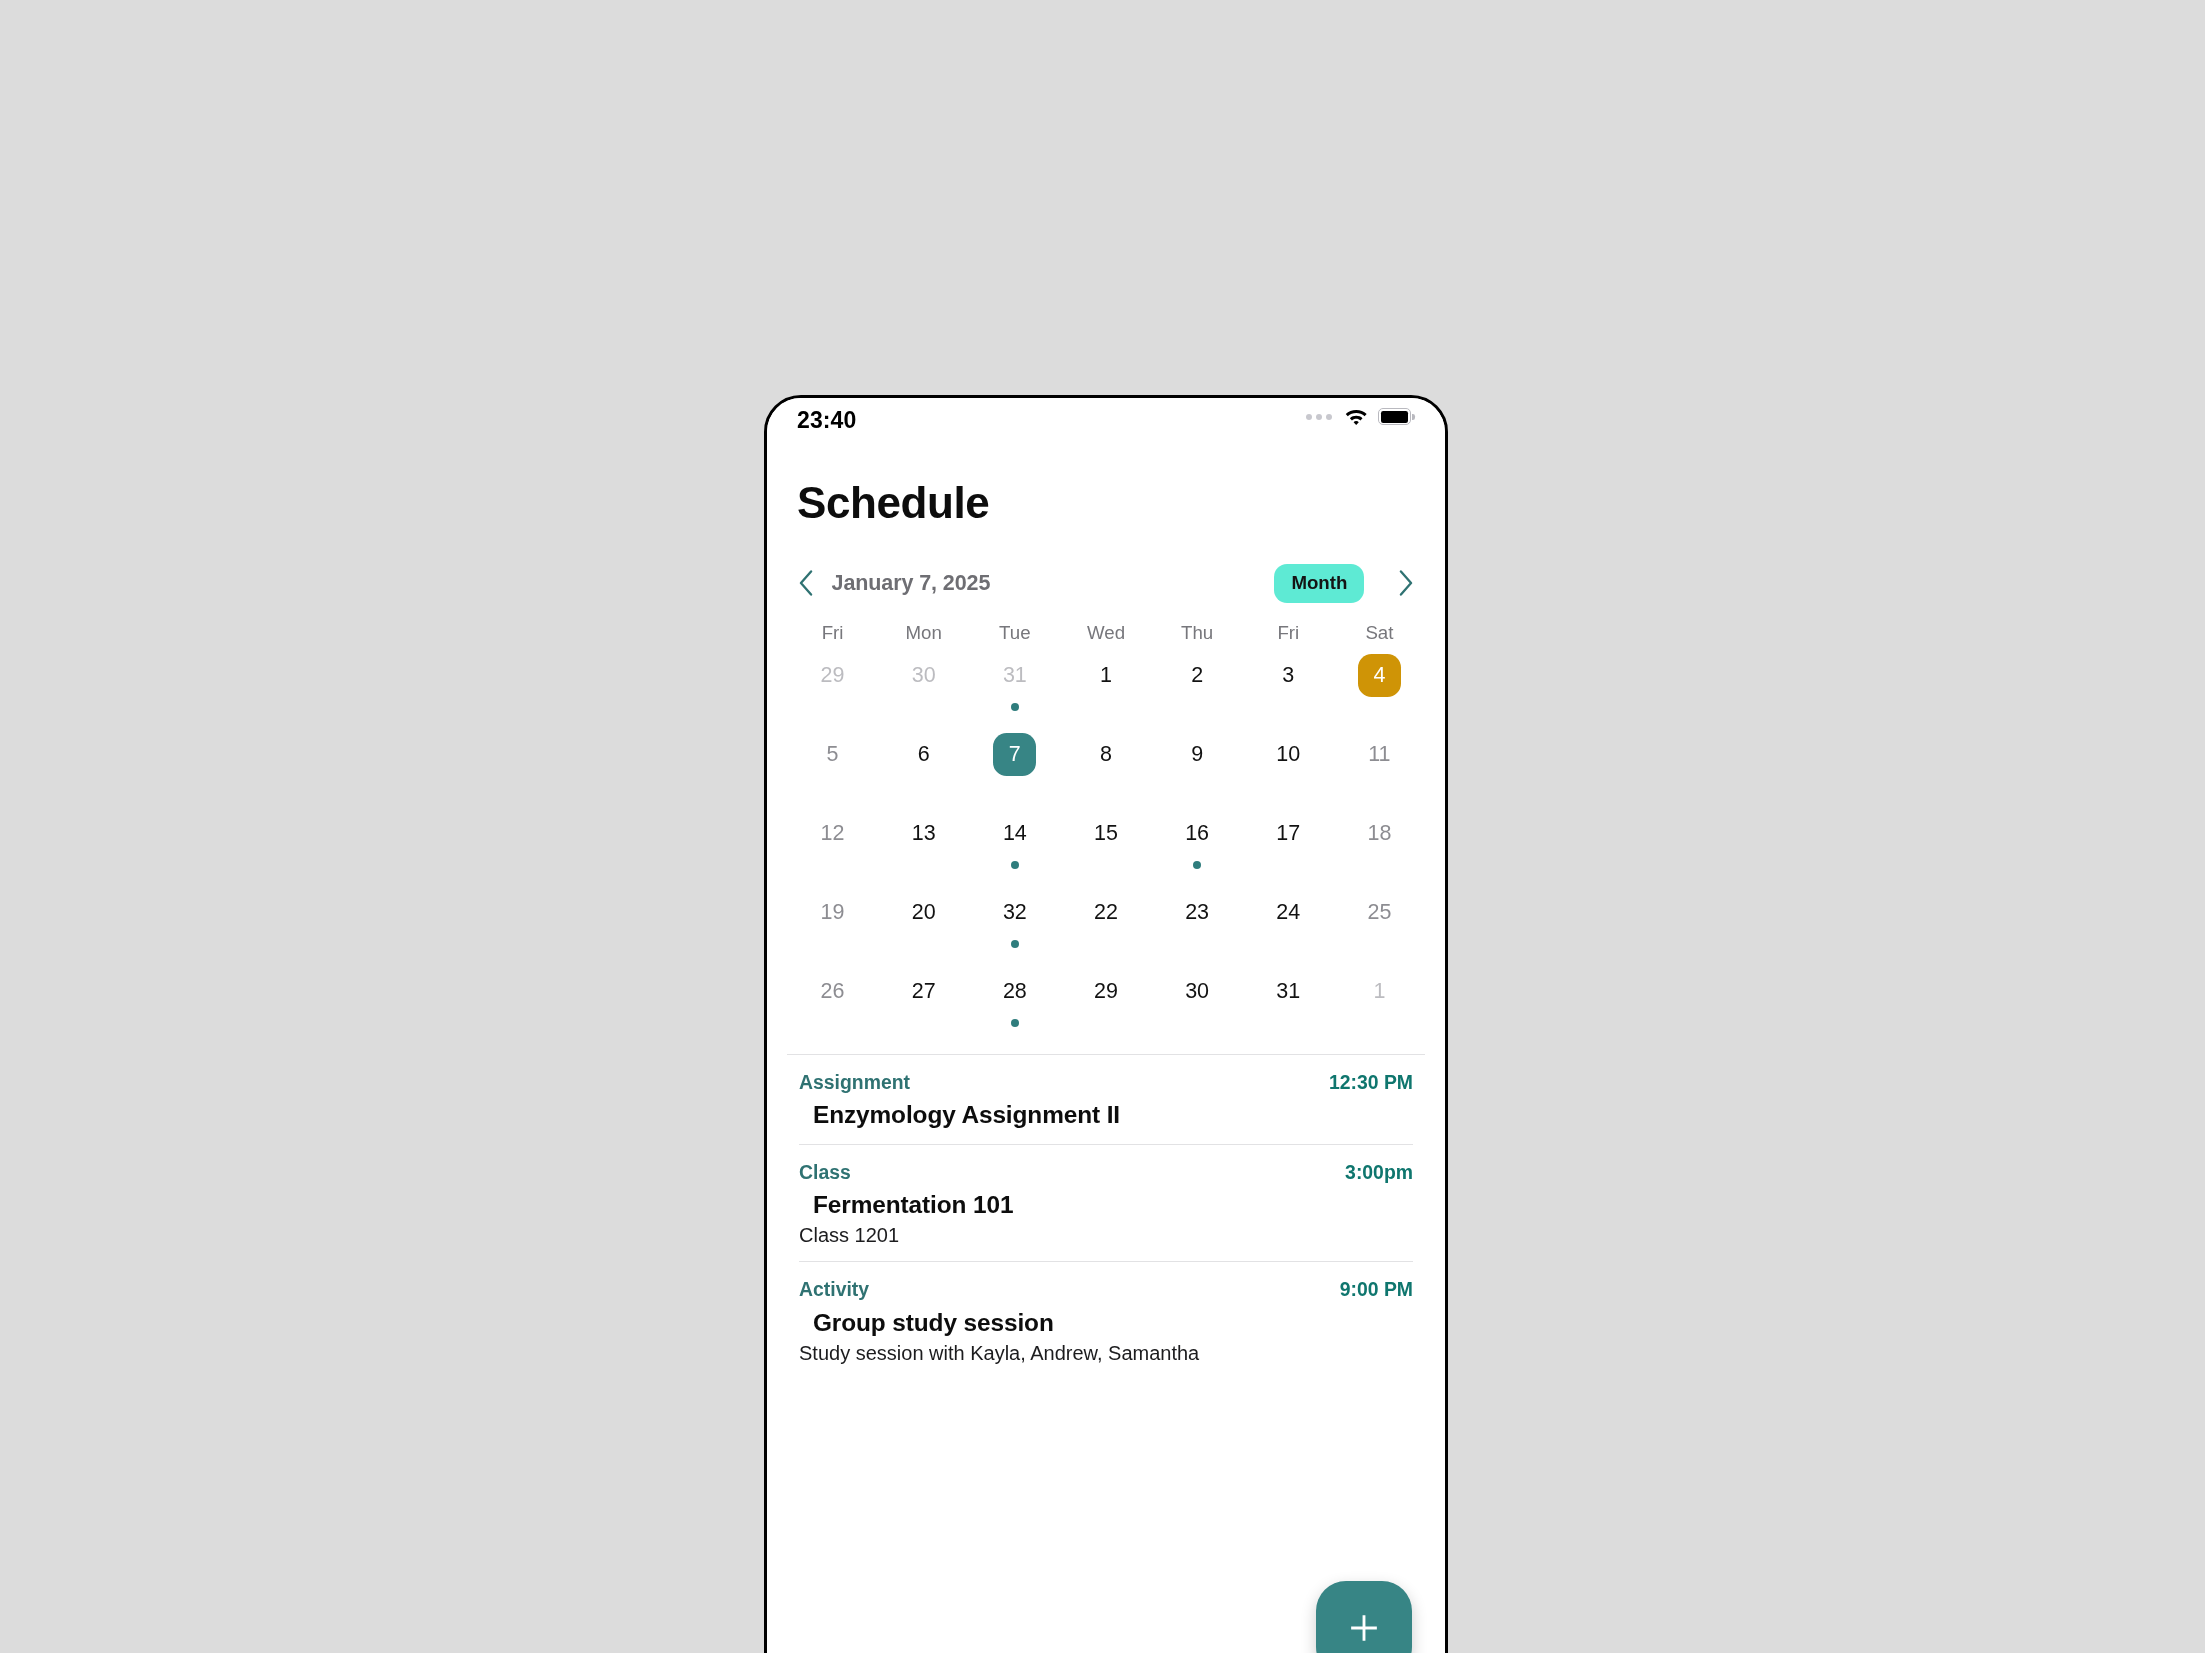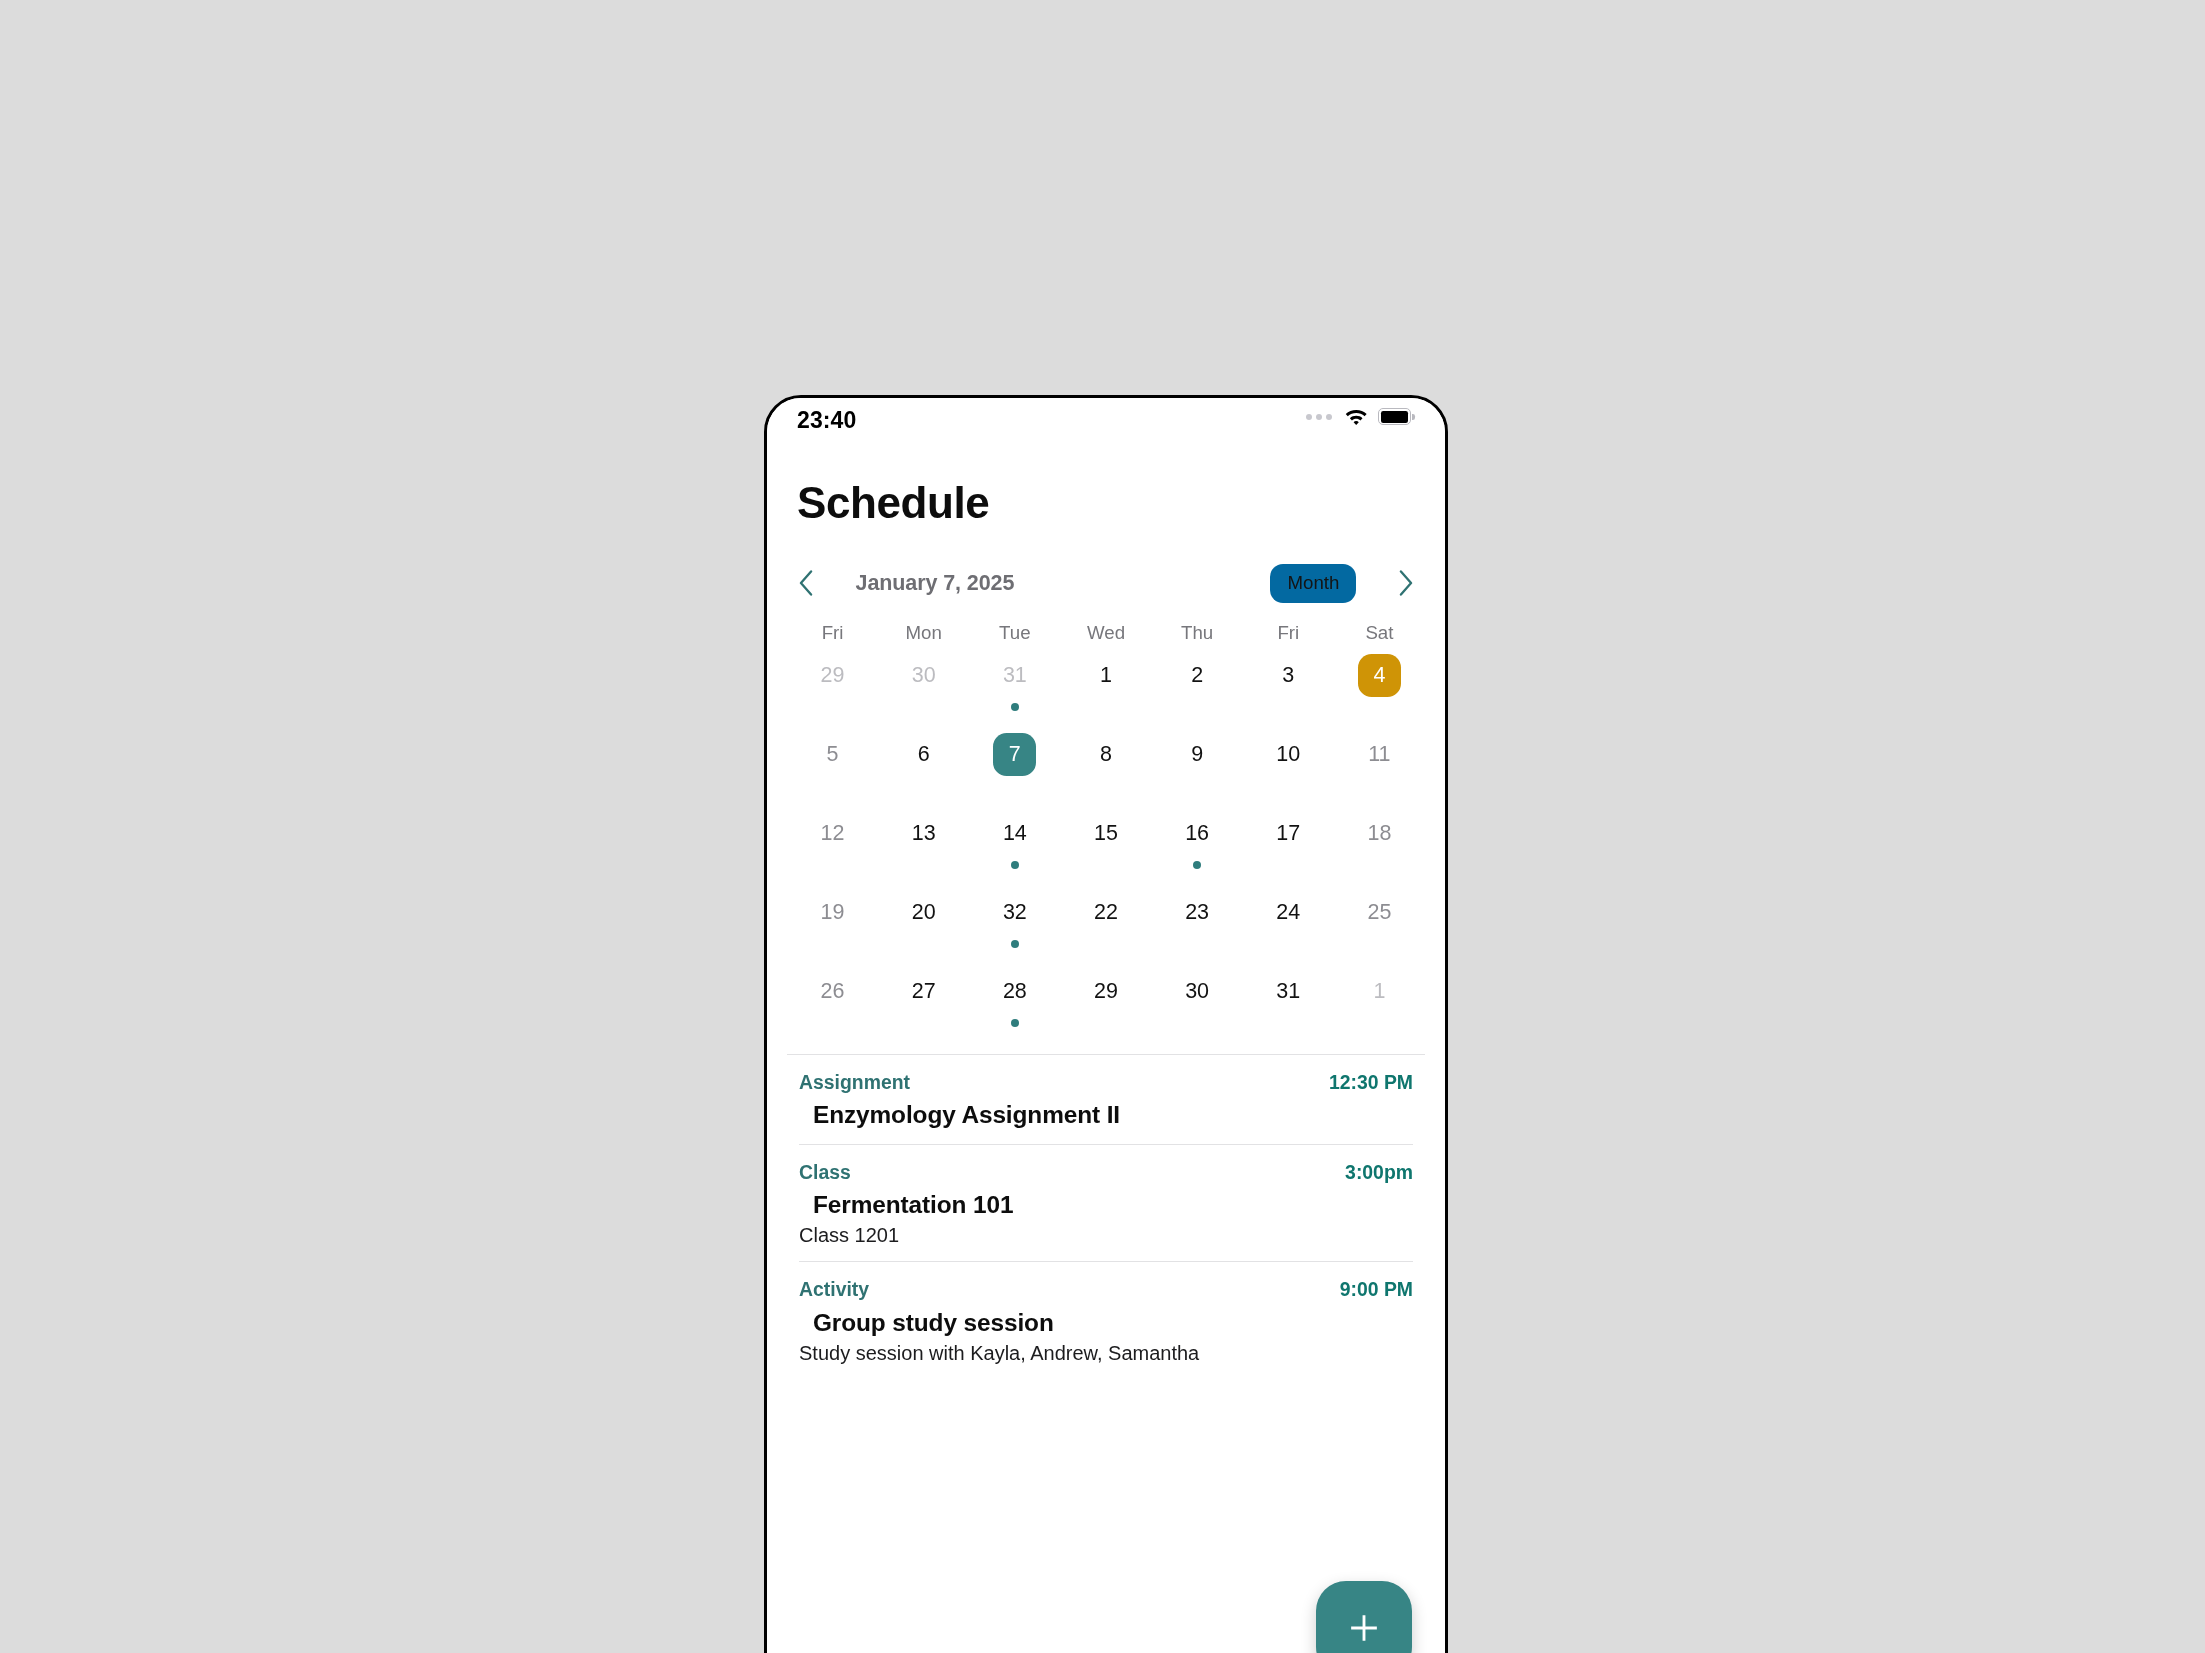--- a/index.html
+++ b/index.html
@@ -105,48 +105,47 @@
   
   #calendar {
     padding: 0 20px;
     margin-top: 32px;
   }
   #cal-nav {
     display: flex;
     align-items: center;
     padding: 0 7.2px;
     height: 46px;
-    gap: 24px;
   }
   .chevron {
     width: 24.4px;
     height: 24.4px;
     flex: 0 0 auto;
     display: flex;
     align-items: center;
     justify-content: center;
     cursor: pointer;
   }
   .chevron svg { display: block; }
   #cal-month-label {
     font-size: 21.5px;
     font-weight: bold;
     color: #6e6e73;
     margin-left: 13px;
     flex: 1 1 auto;
     letter-spacing: -0.1px;
   }
   #view-mode-pill {
-    background: #0369a1;
+    background: #5eead4;
     color: #141414;
     font-size: 18.7px;
-    font-weight: 400;
+    font-weight: 700;
     border-radius: 13px;
     padding: 8.6px 17px;
-    margin-right: 13px;
+    margin-right: 29px;
     cursor: pointer;
     white-space: nowrap;
   }
 
   #weekday-row, .cal-week {
     display: grid;
     grid-template-columns: repeat(7, 1fr);
   }
   #weekday-row {
     margin-top: 16px;

